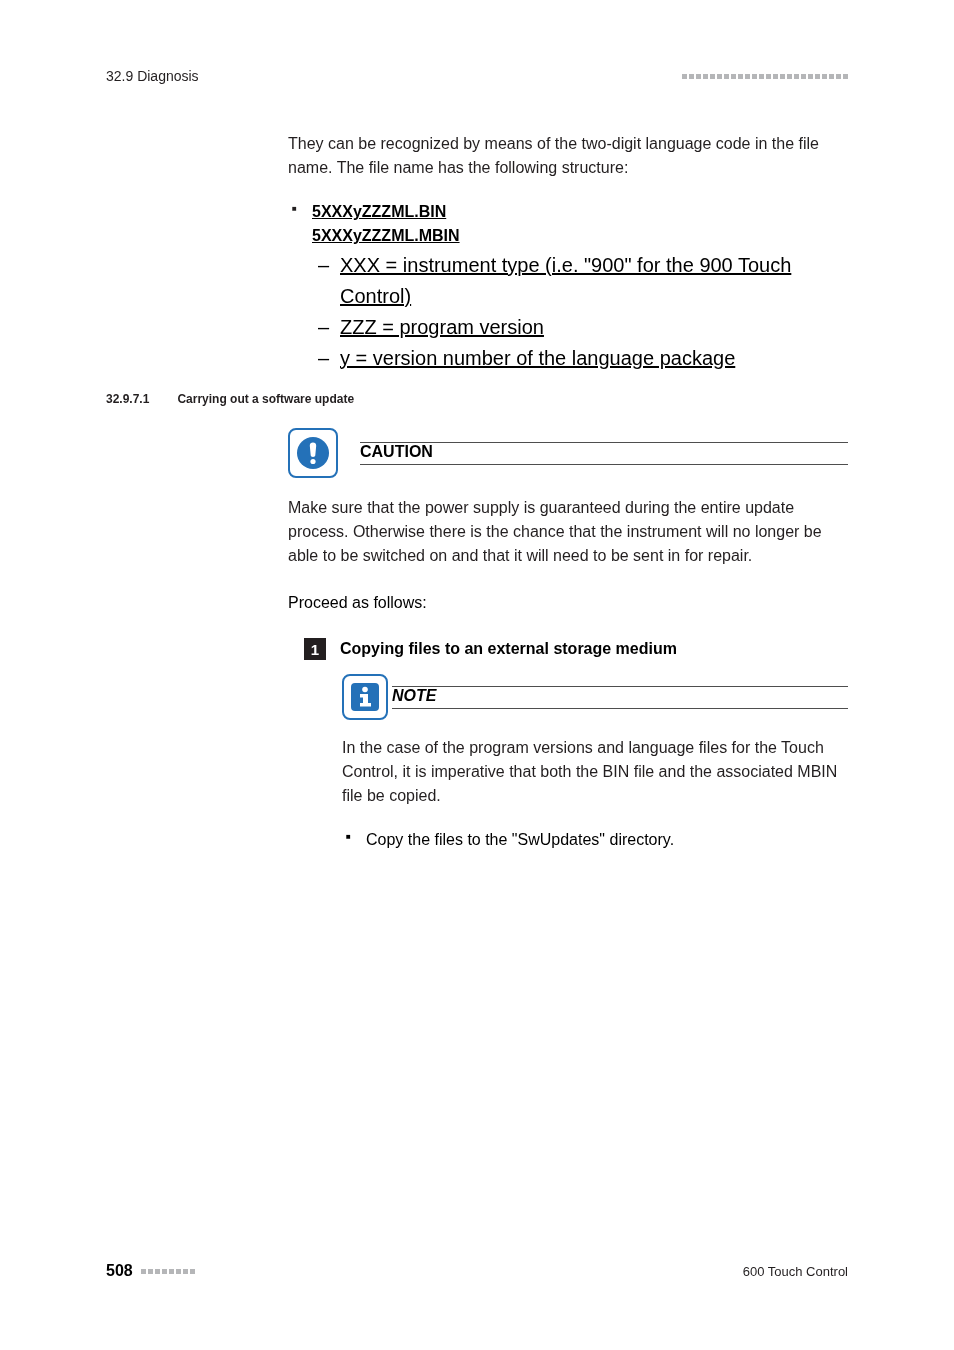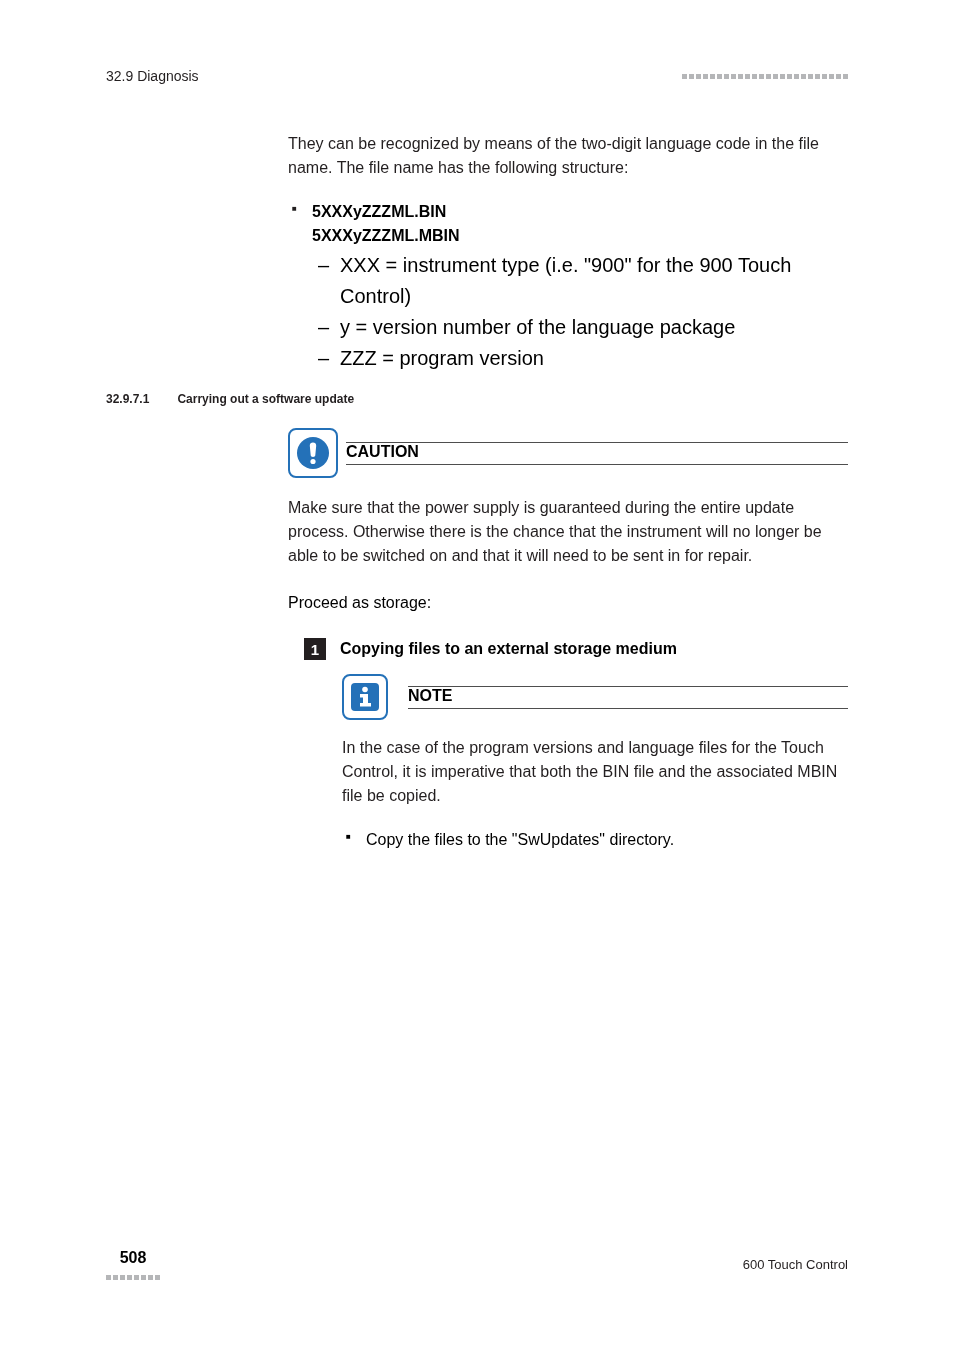--- a/index.html
+++ b/index.html
@@ -42,20 +42,21 @@
     .para {
       font-size: 16px;
       line-height: 1.5;
       color: #231f20;
       margin-bottom: 20px;
     }
     .bullet-list {
       list-style: none;
       margin-top: 13px;
       margin-bottom: 18px;
+      text-decoration: underline;
     }
     .bullet-list > li {
       position: relative;
       padding-left: 24px;
       font-size: 16px;
       line-height: 1.5;
     }
     .bullet-list > li::before {
       content: "■";
       position: absolute;
@@ -92,21 +93,21 @@
       margin-bottom: 22px;
       color: #231f20;
     }
     .callout {
       margin-left: 182px;
       margin-bottom: 24px;
     }
     .callout-head {
       display: flex;
       align-items: center;
-      gap: 8px;
+      gap: 22px;
       margin-bottom: 18px;
     }
     .callout-title-wrap {
       flex: 1;
     }
     .callout-title {
       font-size: 16px;
       font-weight: 700;
       padding-bottom: 3px;
     }
@@ -162,22 +163,23 @@
     .step-title {
       font-size: 16px;
       font-weight: 700;
       line-height: 1.4;
     }
     .sub-callout {
       margin-left: 236px;
       margin-bottom: 20px;
     }
     .sub-callout .callout-head {
-      gap: 20px;
+      gap: 4px;
       margin-bottom: 16px;
+      font-style: italic;
     }
     .sub-callout .icon-box {
       width: 46px;
       height: 46px;
     }
     .sub-callout .callout-body {
       font-size: 16px;
     }
     .sub-bullet {
       list-style: none;
@@ -203,21 +205,20 @@
       left: 106px;
       right: 106px;
       display: flex;
       justify-content: space-between;
       align-items: center;
     }
     .footer-left {
       display: flex;
       align-items: center;
       gap: 8px;
-      flex-direction: column;
     }
     .page-num {
       font-size: 16px;
       font-weight: 700;
     }
     .footer-squares {
       display: flex;
       gap: 2px;
     }
     .footer-squares span {
@@ -265,22 +266,22 @@
 </div>
 
 <div class="content-col">
   <p class="para">They can be recognized by means of the two-digit language code in the file name. The file name has the following structure:</p>
   <ul class="bullet-list">
     <li>
       <div class="bullet-bold">5XXXyZZZML.BIN</div>
       <div class="bullet-bold">5XXXyZZZML.MBIN</div>
       <ul class="dash-list">
         <li>XXX = instrument type (i.e. "900" for the 900 Touch Control)</li>
+        <li>ZZZ = program version</li>
         <li>y = version number of the language package</li>
-        <li>ZZZ = program version</li>
       </ul>
     </li>
   </ul>
 </div>
 
 <div class="section-h">
   <span>32.9.7.1</span>
   <span>Carrying out a software update</span>
 </div>
 
@@ -295,21 +296,21 @@
     </div>
     <div class="callout-title-wrap">
       <div class="callout-rule"></div>
       <div class="callout-title">CAUTION</div>
       <div class="callout-rule"></div>
     </div>
   </div>
   <div class="callout-body">Make sure that the power supply is guaranteed during the entire update process. Otherwise there is the chance that the instrument will no longer be able to be switched on and that it will need to be sent in for repair.</div>
 </div>
 
-<p class="proceed">Proceed as storage:</p>
+<p class="proceed">Proceed as follows:</p>
 
 <div class="step-row">
   <div class="step-num">1</div>
   <div class="step-title">Copying files to an external storage medium</div>
 </div>
 
 <div class="sub-callout">
   <div class="callout-head">
     <div class="icon-box note-box">
       <svg width="30" height="30" viewBox="0 0 30 30">

